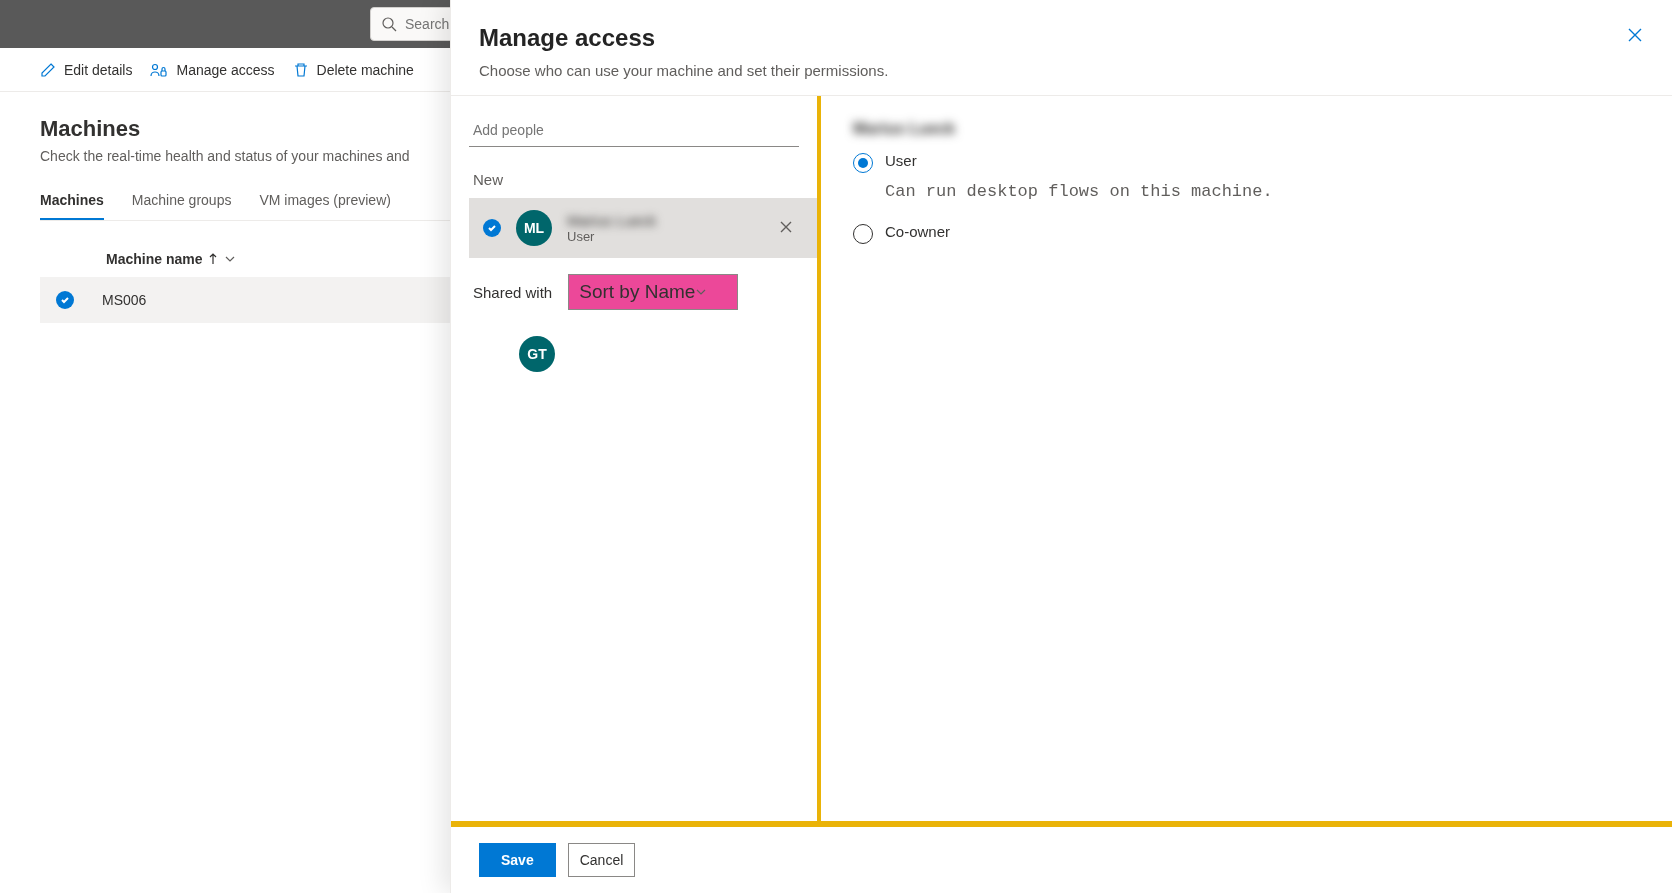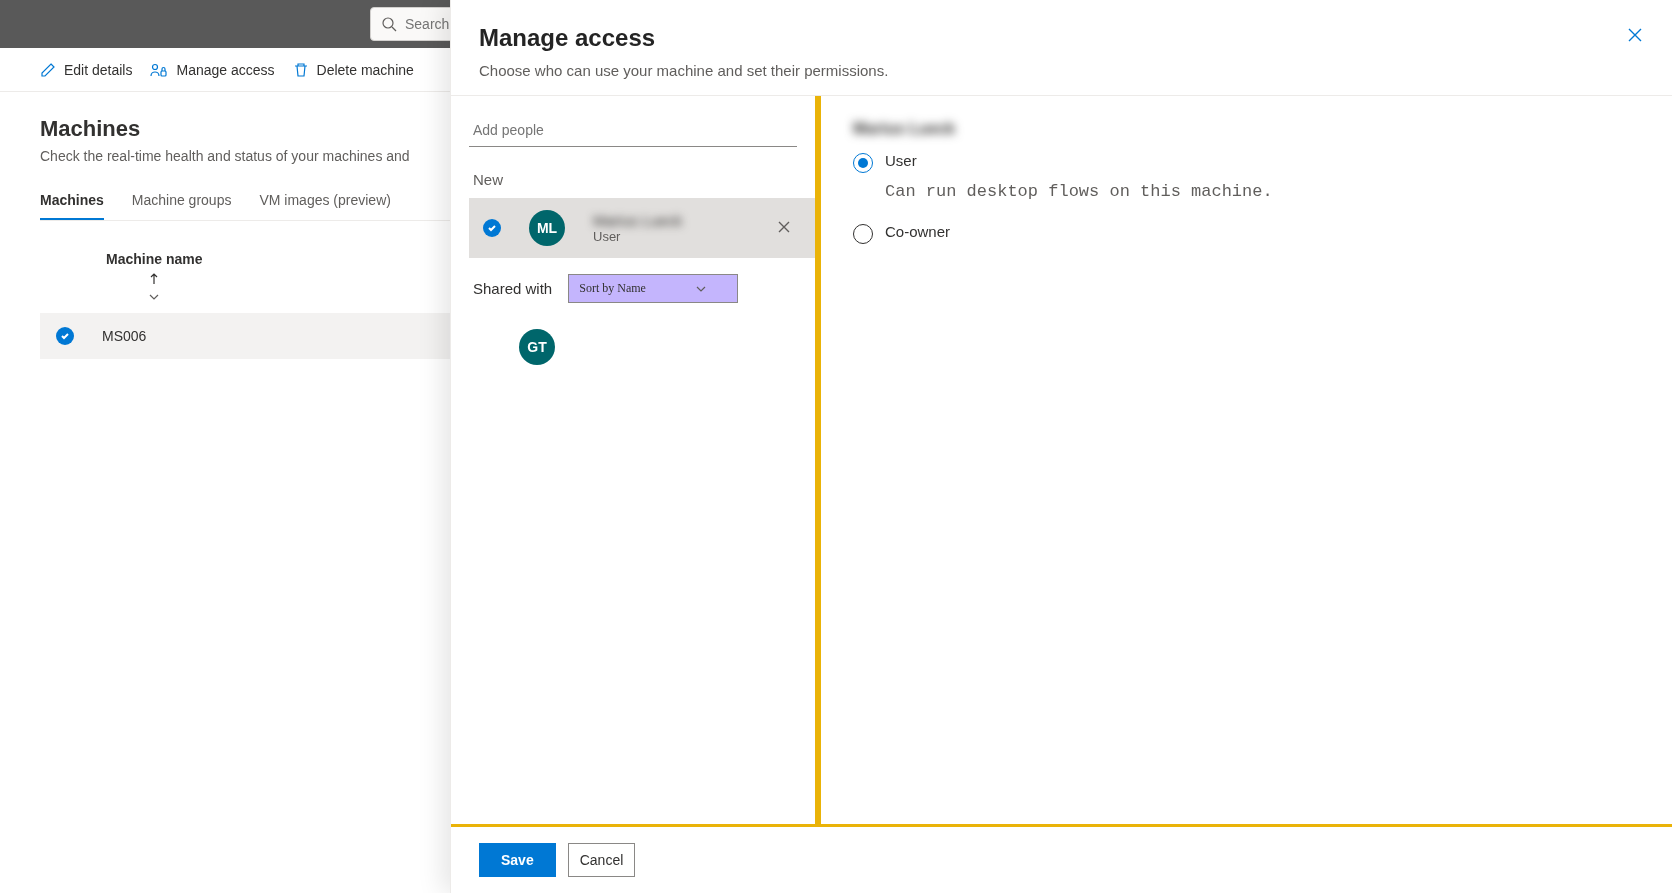--- a/index.html
+++ b/index.html
@@ -21,62 +21,62 @@
 .page h1 { font-size: 22px; font-weight: 600; color: #323130; margin-bottom: 6px; }
 .page .sub { color: #605e5c; font-size: 14px; margin-bottom: 18px; }
 
 
 .tabs { display: flex; gap: 28px; border-bottom: 1px solid #edebe9; margin-bottom: 20px; }
 .tab { padding: 10px 0; color: #605e5c; cursor: pointer; }
 .tab.active { color: #323130; border-bottom: 2px solid #0078d4; font-weight: 600; }
 
 
 .thead { display: flex; padding: 10px 16px; color: #323130; font-weight: 600; align-items: center; }
-.thead .col-name { margin-left: 50px; display: flex; align-items: center; gap: 6px; flex-direction: column; }
+.thead .col-name { margin-left: 50px; display: flex; align-items: center; gap: 6px; }
 .trow { display: flex; align-items: center; padding: 14px 16px; background: #f3f2f1; }
 .check { width: 18px; height: 18px; border-radius: 50%; background: #0078d4; display: flex; align-items: center; justify-content: center; }
 .check svg { color: #fff; }
 .trow .cell-name { margin-left: 28px; }
 .panel { position: absolute; top: 0; right: 0; bottom: 0; width: 1222px; background: #fff; box-shadow: -8px 0 24px rgba(0,0,0,0.1); display: flex; flex-direction: column; border-left: 1px solid #edebe9; }
 .panel-header { padding: 24px 28px 16px 28px; border-bottom: 1px solid #edebe9; }
 .panel-title { font-size: 24px; font-weight: 600; margin-bottom: 10px; color: #242424; }
 .panel-sub { color: #605e5c; font-size: 15px; }
 .panel-close { position: absolute; top: 26px; right: 28px; cursor: pointer; color: #0078d4; }
 
 .panel-body { flex: 1; display: flex; overflow: hidden; }
-.panel-left { width: 370px; padding: 18px 0 18px 18px; border-right: 6px solid #eab308; display: flex; flex-direction: column; }
+.panel-left { width: 370px; padding: 18px 0 18px 18px; border-right: 4px solid #eab308; display: flex; flex-direction: column; }
 .panel-right { flex: 1; padding: 24px 32px; }
 
 .add-people { border: none; border-bottom: 1px solid #8a8886; padding: 8px 4px; font-size: 14px; outline: none; width: calc(100% - 18px); margin-bottom: 18px; color: #605e5c; background: transparent; }
 
 .section-label { color: #605e5c; font-size: 15px; margin: 6px 4px 10px 4px; }
 
-.person-row { display: flex; align-items: center; padding: 12px 14px; gap: 28px; cursor: pointer; margin-right: 0; }
+.person-row { display: flex; align-items: center; padding: 12px 14px; gap: 15px; cursor: pointer; margin-right: 0; }
 .person-row.selected { background: #e1dfdd; }
 .person-check { width: 18px; height: 18px; border-radius: 50%; background: #0078d4; display: flex; align-items: center; justify-content: center; flex-shrink: 0; }
 .avatar { width: 36px; height: 36px; border-radius: 50%; background: #00666b; color: #fff; display: flex; align-items: center; justify-content: center; font-weight: 600; font-size: 14px; flex-shrink: 0; }
 .person-info { flex: 1; }
 .person-name { font-size: 15px; color: #323130; filter: blur(4px); }
 .person-role { font-size: 13px; color: #605e5c; }
 .person-remove { color: #605e5c; cursor: pointer; padding: 4px; margin-right: 6px; }
 
 .shared-row { display: flex; align-items: center; gap: 16px; margin: 16px 4px 14px 4px; }
 .shared-row .label { color: #323130; font-size: 15px; }
-.sort-select { border: 1px solid #8a8886; padding: 6px 30px 6px 10px; font-size: 12px; background: #c4b5fd; position: relative; cursor: pointer; min-width: 170px; display: flex; justify-content: space-between; align-items: center; font-family: Liberation Serif, serif; }
+.sort-select { border: 1px solid #8a8886; padding: 6px 30px 6px 10px; font-size: 19px; background: #ec4899; position: relative; cursor: pointer; min-width: 170px; display: flex; justify-content: space-between; align-items: center; }
 
 .right-name { font-size: 16px; font-weight: 600; filter: blur(5px); margin-bottom: 14px; display: inline-block; }
 .radio-group { display: flex; flex-direction: column; gap: 18px; }
 .radio-item { display: flex; gap: 12px; align-items: flex-start; }
 .radio-outer { width: 20px; height: 20px; border: 1px solid #323130; border-radius: 50%; display: flex; align-items: center; justify-content: center; flex-shrink: 0; margin-top: 1px; cursor: pointer; }
 .radio-item.selected .radio-outer { border-color: #0078d4; }
 .radio-inner { width: 10px; height: 10px; border-radius: 50%; background: #0078d4; }
 .radio-label { font-size: 15px; color: #323130; }
 .radio-desc { font-size: 17px; color: #605e5c; margin-left: 32px; margin-top: -12px; line-height: 1.5; font-family: Liberation Mono, monospace; }
 
-.panel-footer { padding: 16px 28px; border-top: 3px solid #eab308; display: flex; gap: 12px; }
+.panel-footer { padding: 16px 28px; border-top: 6px solid #eab308; display: flex; gap: 12px; }
 .btn-primary { background: #0078d4; color: #fff; border: none; padding: 8px 22px; font-size: 14px; font-weight: 600; cursor: pointer; }
 .btn-secondary { background: #fff; color: #323130; border: 1px solid #8a8886; padding: 8px 11px; font-size: 14px; cursor: pointer; }
 </style>
 </head>
 <body>
 
 <div class="topbar">
   <div class="search-wrap">
     <svg width="16" height="16" viewBox="0 0 16 16" fill="none" stroke="#605e5c" stroke-width="1.2">
         <circle cx="7" cy="7" r="5"></circle>

